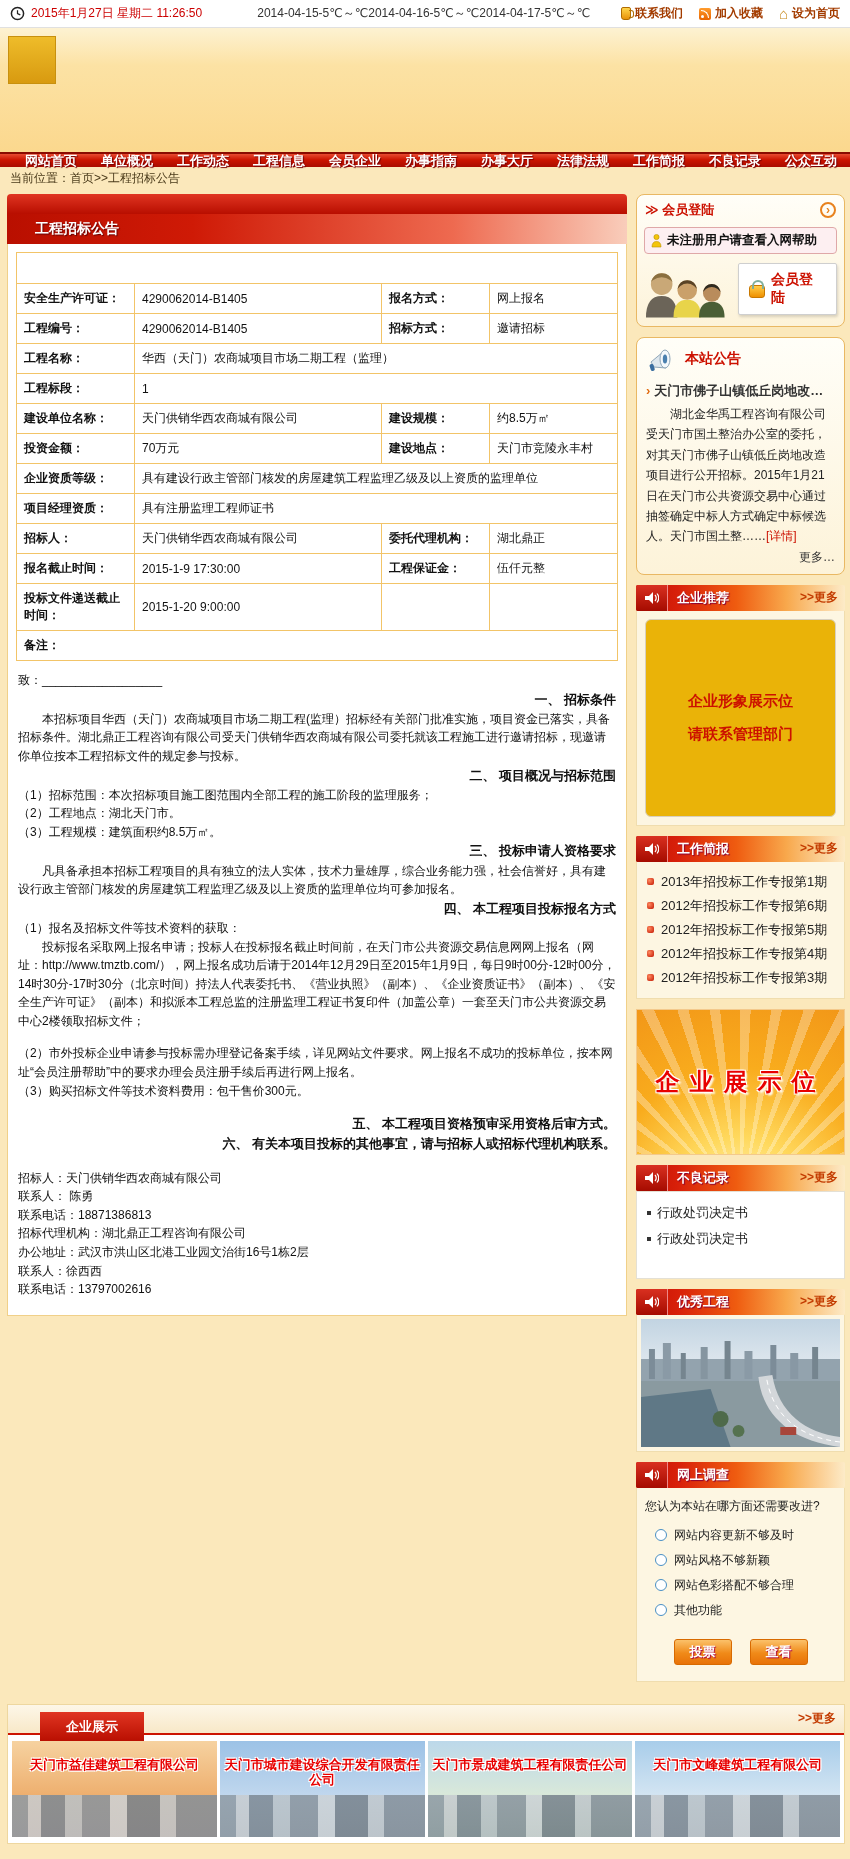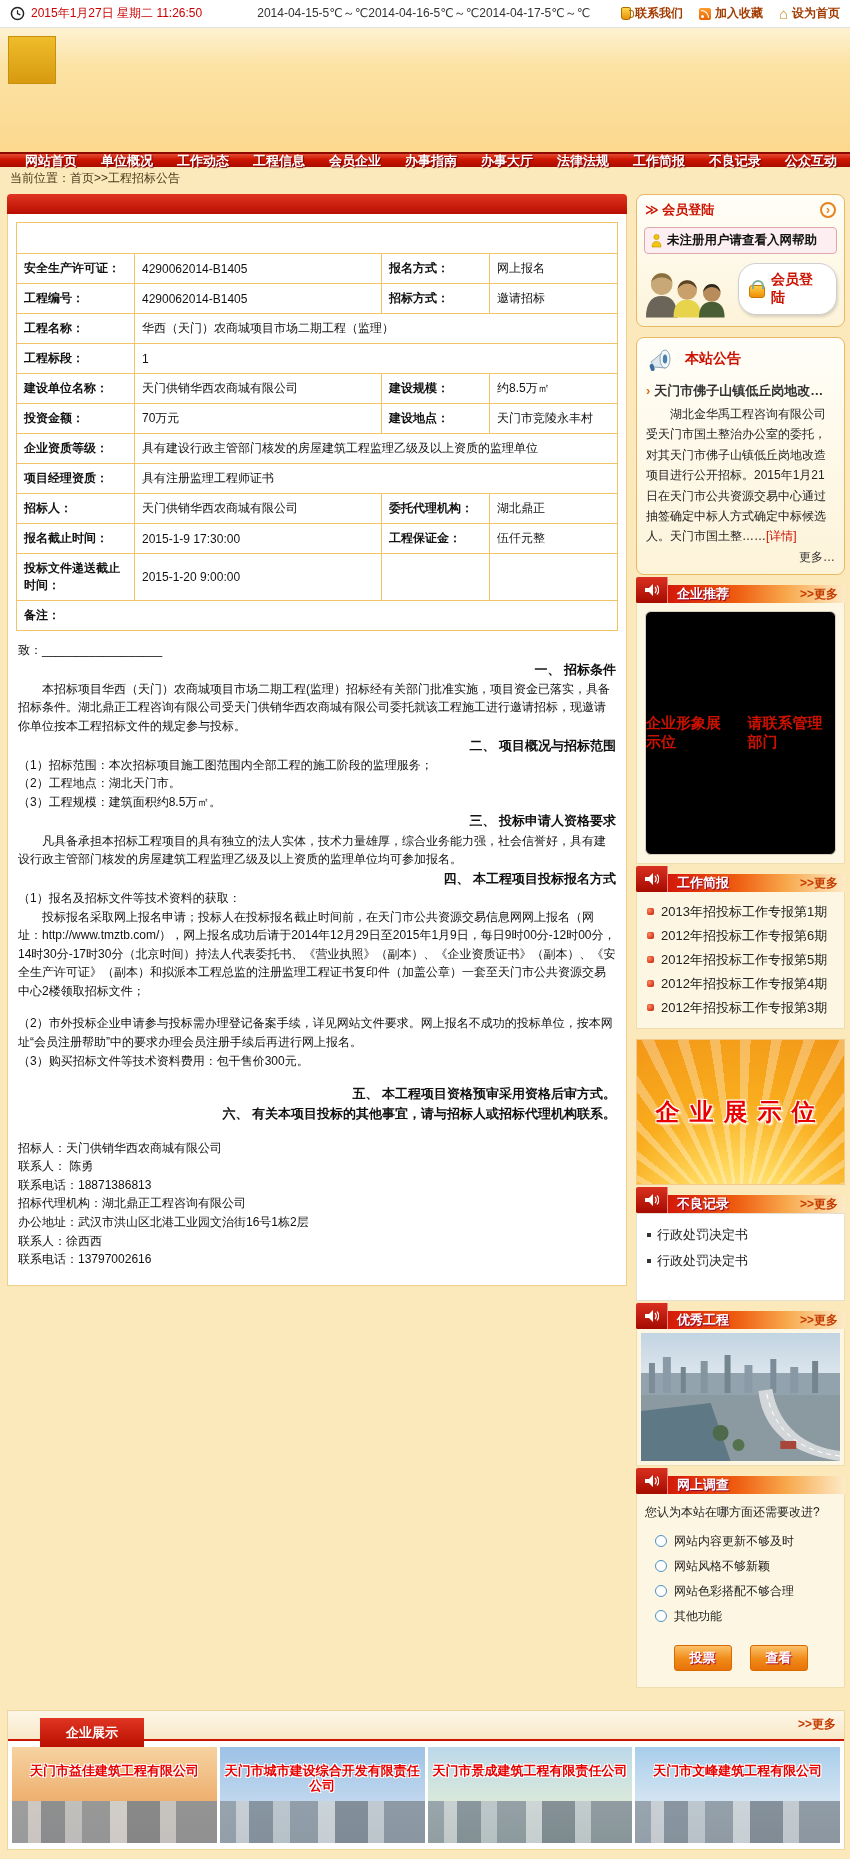--- a/index.html
+++ b/index.html
@@ -53,41 +53,41 @@
   
   .widget{margin-bottom:10px;}
   .rbox{border:1px solid #e9b863;border-radius:8px;background:linear-gradient(180deg,#fffef8 0%,#fdf3d9 100%);overflow:hidden;}
   .ml-head{display:flex;align-items:center;padding:6px 8px 4px;}
   .ml-title{color:#cc1100;font-weight:bold;font-size:13px;}
   .ml-arrow{margin-left:auto;width:16px;height:16px;border:2px solid #e8821e;border-radius:50%;color:#e8821e;font-weight:bold;font-size:12px;line-height:13px;text-align:center;cursor:pointer;}
   .ml-body{padding:4px 7px 8px;}
   .ml-help{display:flex;align-items:center;gap:5px;background:#fdeff1;border:1px solid #dfa8a8;border-radius:4px;padding:4px 6px;font-size:12.5px;font-weight:bold;color:#111;cursor:pointer;}
   .qq-ic{width:11px;height:14px;flex:0 0 auto;}
   .ml-low{display:flex;align-items:center;margin-top:6px;gap:4px;}
-  .login-btn{display:flex;align-items:center;gap:6px;background:#fff;border:1px solid #cfcfcf;border-radius:18px;box-shadow:1px 2px 3px rgba(0,0,0,.15);padding:7px 10px;cursor:pointer;}
+  .login-btn{display:flex;align-items:center;gap:6px;background:#fff;border:1px solid #cfcfcf;border-radius:2px;box-shadow:1px 2px 3px rgba(0,0,0,.15);padding:7px 10px;cursor:pointer;}
   .lock-ic{width:16px;height:13px;background:linear-gradient(#ffce4a,#ef9000);border:1px solid #c87800;border-radius:3px;position:relative;margin-top:5px;}
   .lock-ic:before{content:"";position:absolute;left:2px;top:-6px;width:8px;height:7px;border:2px solid #7fae9a;border-bottom:none;border-radius:6px 6px 0 0;}
   .login-txt{color:#cc1100;font-weight:bold;font-size:14px;}
 
   .notice-head{display:flex;align-items:center;gap:8px;padding:8px 10px 2px;}
   .notice-title{color:#cc1100;font-weight:bold;font-size:14px;}
   .notice-body{padding:4px 9px 8px;font-size:12px;color:#222;}
   .notice-link{font-weight:bold;font-size:13px;color:#333;cursor:pointer;margin:4px 0;}
   .notice-link .ar{color:#e06a10;font-weight:bold;margin-right:4px;}
   .notice-para{line-height:1.7;text-indent:0;}
   .detail-link{color:#cc1100;cursor:pointer;}
   .more-right{text-align:right;color:#333;cursor:pointer;margin-top:2px;}
 
-  .sec-bar{height:18px;display:flex;align-items:flex-end;background:linear-gradient(90deg,#c00f00 0%,#d8200a 20%,#ef5c10 48%,#f8a84c 72%,#fdebc8 100%);border-radius:2px;}
+  .sec-bar{height:26px;display:flex;align-items:center;background:linear-gradient(90deg,#c00f00 0%,#d8200a 20%,#ef5c10 48%,#f8a84c 72%,#fdebc8 100%);border-radius:2px;}
   .spk-box{width:32px;height:26px;background:linear-gradient(180deg,#d93020,#a50b00);display:flex;align-items:center;justify-content:center;border-right:1px solid #e88;border-radius:2px 0 0 2px;}
   .sec-title{color:#fff;font-weight:bold;font-size:13px;margin-left:9px;text-shadow:1px 1px 1px #803;}
   .sec-more{margin-left:auto;margin-right:7px;font-size:12px;color:#c33b00;font-weight:bold;cursor:pointer;}
   .sec-body{background:#fdf6e2;border:1px solid #f0ddae;border-top:none;padding:8px;}
 
-  .rec-inner{background:#000000;border:1px solid #d8d0c0;border-radius:6px;height:244px;display:flex;flex-direction:row;align-items:center;justify-content:center;gap:14px;}
+  .rec-inner{background:#eab308;border:1px solid #d8d0c0;border-radius:6px;height:198px;display:flex;flex-direction:column;align-items:center;justify-content:center;gap:14px;}
   .rec-line{color:#cc1100;font-weight:bold;font-size:15px;}
 
   ul.blist{list-style:none;}
   ul.blist li{display:flex;align-items:center;gap:7px;font-size:13px;color:#222;padding:3px 2px;cursor:pointer;}
   .sq-dot{width:7px;height:7px;background:radial-gradient(circle at 35% 35%,#ff8a60,#c21500);border-radius:2px;flex:0 0 auto;}
   ul.plist{list-style:none;background:#fff;border:1px solid #e4e0d4;padding:8px 8px 26px;}
   ul.plist li{display:flex;align-items:center;gap:6px;font-size:13px;color:#222;padding:4px 2px;cursor:pointer;}
   .dot{width:4px;height:4px;background:#333;flex:0 0 auto;}
 
   .ad-banner{height:146px;border:1px solid #f3c98c;background:
@@ -166,20 +166,23 @@
       <div class="nav-item">不良记录</div>
       <div class="nav-item">公众互动</div>
     </div>
 
   <div class="crumb">当前位置：首页&gt;&gt;工程招标公告</div>
 
   <div class="content">
 
     <div class="left-col">
       <div class="lp-top"></div>
+      <div class="lp-tabrow">
+        <span class="lp-tab">工程招标公告</span>
+      </div>
       <div class="lp-body">
         <table class="info">
           <colgroup>
               <col style="width:118px">
               <col>
               <col style="width:108px">
               <col style="width:128px">
             </colgroup>
           <tbody id="info-tbody">
             <tr>

